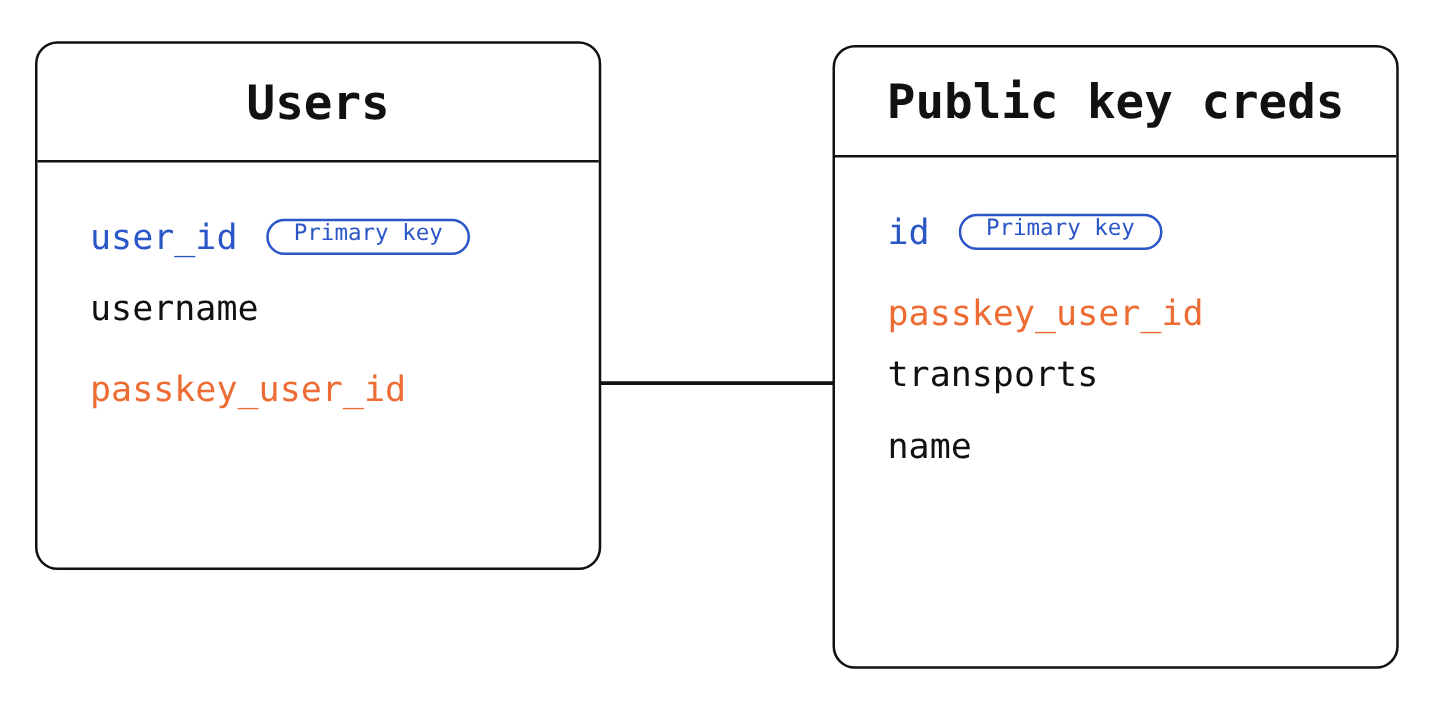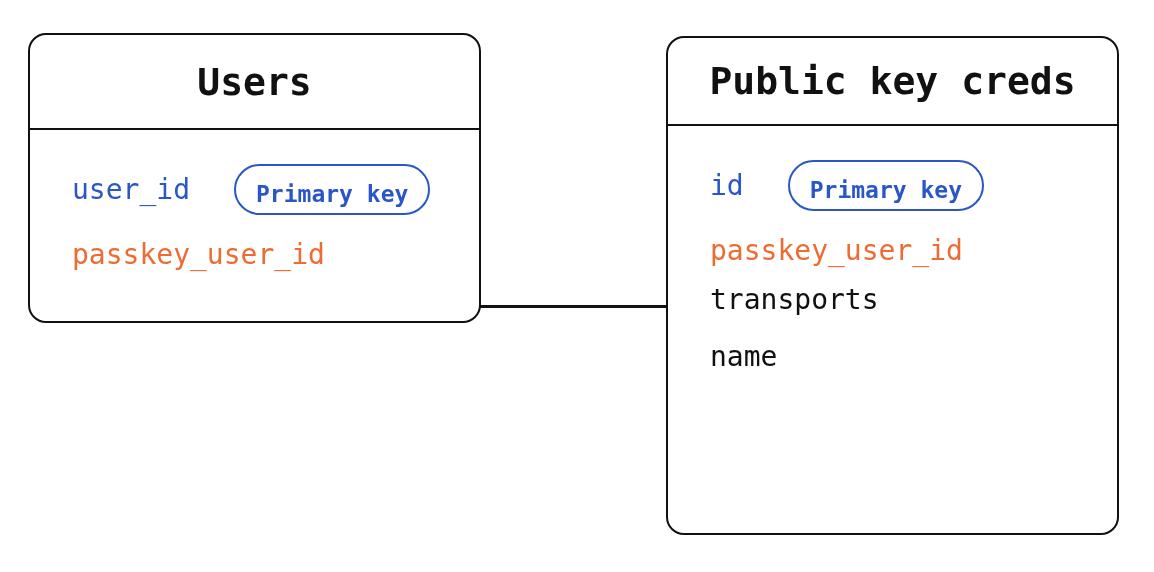--- a/index.html
+++ b/index.html
@@ -18,57 +18,60 @@
     position:absolute;left:0;top:0;width:1154px;height:572px;background:var(--bg);
   }
   .connector{
     position:absolute;left:479px;top:305px;width:190px;height:2.5px;
     background:var(--ink);
   }
   .entity{
     position:absolute;background:var(--bg);
     border:2.5px solid var(--ink);border-radius:18px;
   }
-  .entity-users{left:28px;top:33px;width:453px;height:290px;}
+  .entity-users{left:28px;top:33px;width:453px;height:423px;}
   .entity-creds{left:666px;top:36px;width:453px;height:499px;}
   .entity-title{
     display:flex;align-items:center;justify-content:center;
     border-bottom:2.5px solid var(--ink);
     font-weight:bold;font-size:38px;letter-spacing:0;color:var(--ink);
   }
   .entity-users .entity-title{height:95px;}
   .entity-creds .entity-title{height:88px;}
   .entity-fields{padding:31px 0 0 42px;}
   .field-row{
-    height:57px;display:flex;align-items:center;gap:44px;
+    height:57px;display:flex;align-items:center;gap:23px;
     font-size:28px;white-space:nowrap;
   }
   .fname{color:var(--ink);}
   .fname.f-primary{color:var(--blue);}
   .fname.f-foreign{color:var(--orange);margin-top:16px;}
   .badge{
     display:inline-flex;align-items:center;justify-content:center;
     border:2.5px solid var(--blue);border-radius:999px;
-    color:var(--blue);font-weight:bold;font-size:23px;
-    padding:16px 20px 6px 20px;line-height:1.1;
+    color:var(--blue);font-weight:normal;font-size:18px;
+    padding:0 20px 6px 20px;line-height:1.1;
   }
 </style>
 </head>
 <body>
 
 <div class="canvas">
 
   <div class="connector"></div>
 
   <div class="entity entity-users">
     <div class="entity-title">Users</div>
     <div class="entity-fields">
       <div class="field-row">
         <span class="fname f-primary">user_id</span>
         <span class="badge">Primary key</span>
+      </div>
+      <div class="field-row">
+        <span class="fname">username</span>
       </div>
       <div class="field-row">
         <span class="fname f-foreign">passkey_user_id</span>
       </div>
     </div>
   </div>
 
   <div class="entity entity-creds">
     <div class="entity-title">Public key creds</div>
     <div class="entity-fields">

